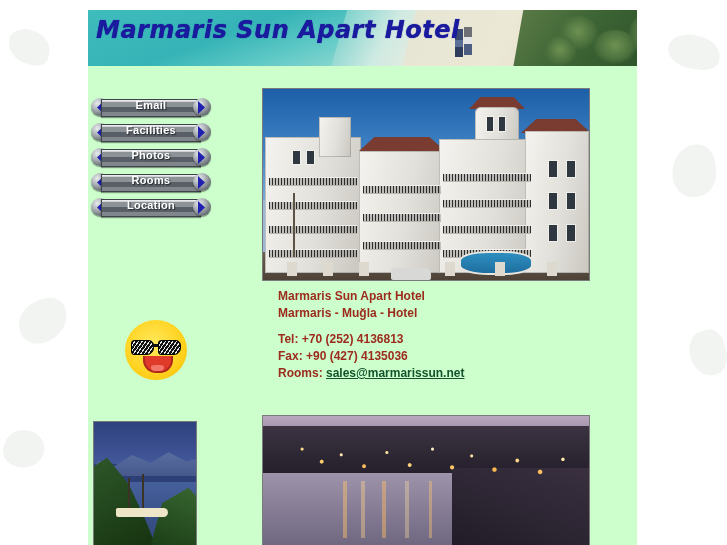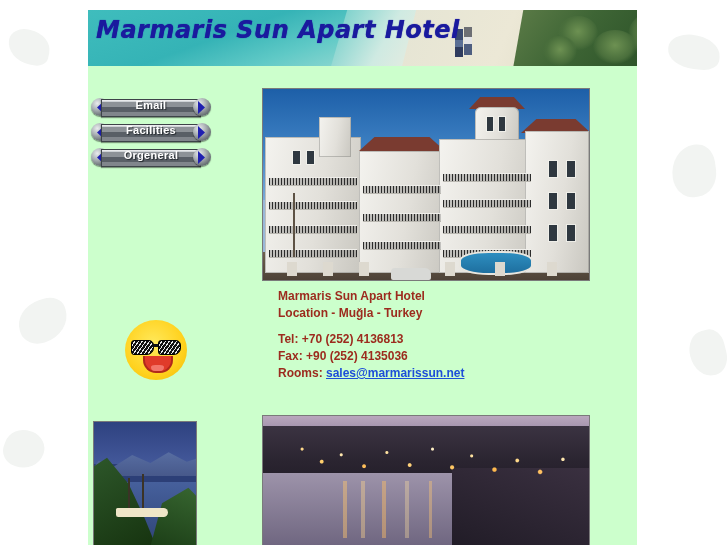--- a/index.html
+++ b/index.html
@@ -295,21 +295,21 @@
     position: absolute;
     left: 190px; top: 222px;
     font-size: 12px;
     font-weight: bold;
     color: #9c2b1e;
     line-height: 17px;
     white-space: nowrap;
   }
   #contact .spacer { height: 9px; }
   #email-link {
-    color: #1d4ed8;
+    color: #14532d;
     text-decoration: underline;
     cursor: pointer;
   }
 
   
   #photo-bay {
     position: absolute;
     left: 5px; top: 355px;
     width: 102px; height: 124px;
     border: 1px solid #7a7a7a;
@@ -431,29 +431,49 @@
         <div class="cap cap-l">
           <div class="cap-arrow"></div>
         </div>
         <div class="bar"></div>
         <div class="navlbl">Facilities</div>
         <div class="cap cap-r">
           <div class="cap-arrow"></div>
         </div>
       </div>
 
-
-
-
       <div class="navbtn">
         <div class="cap cap-l">
           <div class="cap-arrow"></div>
         </div>
         <div class="bar"></div>
-        <div class="navlbl">Orgeneral</div>
+        <div class="navlbl">Photos</div>
+        <div class="cap cap-r">
+          <div class="cap-arrow"></div>
+        </div>
+      </div>
+
+      <div class="navbtn">
+        <div class="cap cap-l">
+          <div class="cap-arrow"></div>
+        </div>
+        <div class="bar"></div>
+        <div class="navlbl">Rooms</div>
+        <div class="cap cap-r">
+          <div class="cap-arrow"></div>
+        </div>
+      </div>
+
+
+      <div class="navbtn">
+        <div class="cap cap-l">
+          <div class="cap-arrow"></div>
+        </div>
+        <div class="bar"></div>
+        <div class="navlbl">Location</div>
         <div class="cap cap-r">
           <div class="cap-arrow"></div>
         </div>
       </div>
 
 
     </div>
 
     <div id="main-photo">
       <div class="sky"></div>
@@ -522,24 +542,24 @@
         <div class="bridge"></div>
         <div class="lens lens-r"></div>
       </div>
       <div class="mouth">
         <div class="tongue"></div>
       </div>
     </div>
 
     <div id="contact">
       <div>Marmaris Sun Apart Hotel</div>
-      <div>Location - Muğla - Turkey</div>
+      <div>Marmaris - Muğla - Hotel</div>
       <div class="spacer"></div>
       <div>Tel: +70 (252) 4136813</div>
-      <div>Fax: +90 (252) 4135036</div>
+      <div>Fax: +90 (427) 4135036</div>
       <div>
         <span>Rooms:</span>
         <span id="email-link">sales@marmarissun.net</span>
       </div>
     </div>
 
     <div id="photo-bay">
       <div class="bay-sky"></div>
       <div class="bay-mtn"></div>
       <div class="bay-water"></div>

